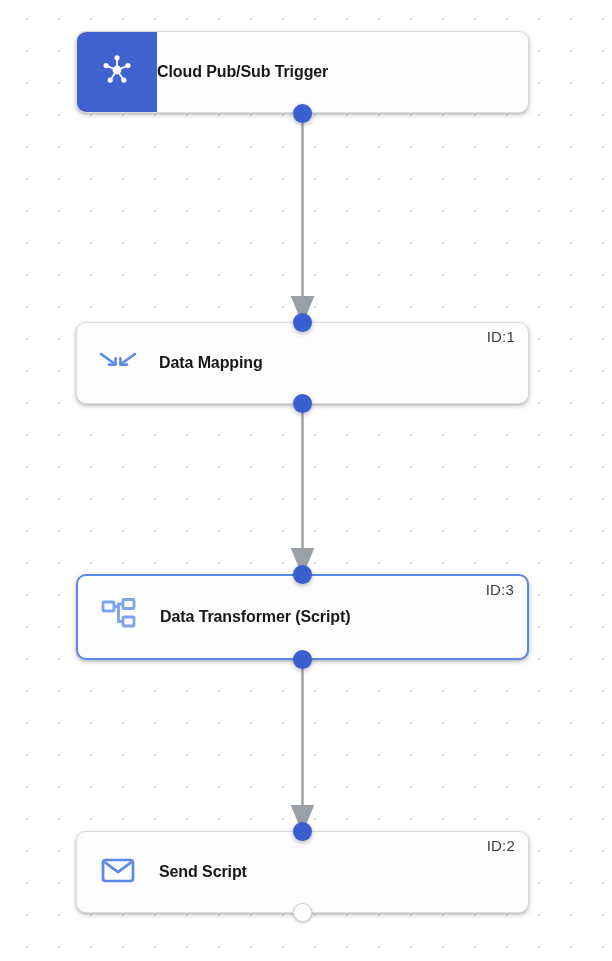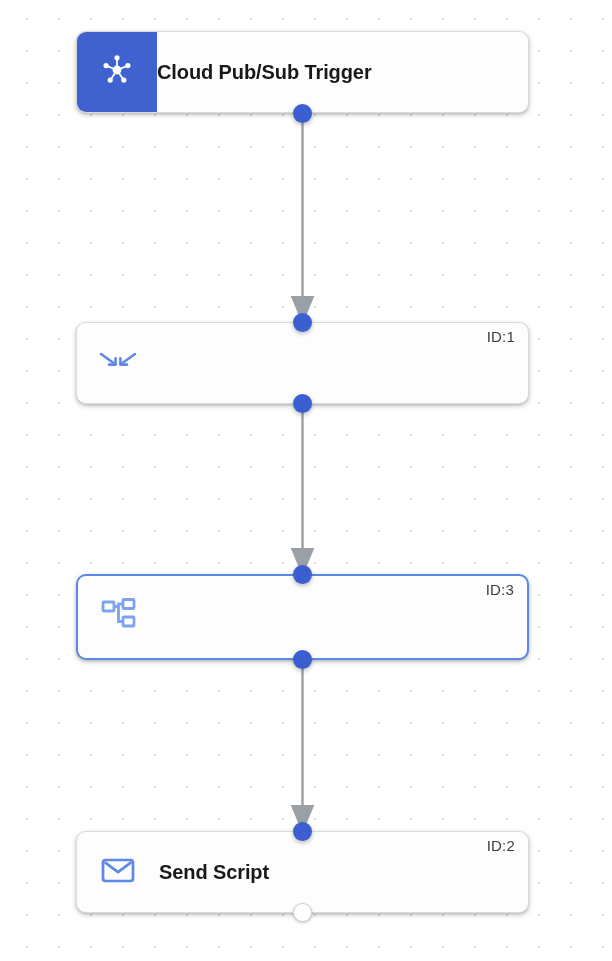--- a/index.html
+++ b/index.html
@@ -64,21 +64,21 @@
   
   .icon-slot {
     width: 82px;
     flex: 0 0 82px;
     display: flex;
     align-items: center;
     justify-content: center;
   }
 
   .node-title {
-    font-size: 20px;
+    font-size: 16px;
     font-weight: bold;
     color: #17181a;
     letter-spacing: -0.1px;
     white-space: nowrap;
   }
 
   .node-id {
     position: absolute;
     top: 5px;
     right: 13px;
@@ -155,37 +155,39 @@
     <div class="icon-slot">
       <span>
         <svg width="40" height="30" viewBox="0 0 40 30" fill="none" stroke="#5d89e8" stroke-width="2.6" stroke-linecap="round" stroke-linejoin="round">
           <line x1="3" y1="8" x2="17" y2="18"></line>
           <polyline points="11,18.6 17.6,18.6 17.6,12.2"></polyline>
           <line x1="37" y1="8" x2="23" y2="18"></line>
           <polyline points="29,18.6 22.4,18.6 22.4,12.2"></polyline>
         </svg>
       </span>
     </div>
+    <span class="node-title">Data Mapping</span>
     <span class="node-id">ID:1</span>
   </div>
   <div class="port" style="top:322px;"></div>
   <div class="port" style="top:403px;"></div>
 
   <div class="node selected" id="node-2" style="top:574px; height:86px;">
     <div class="icon-slot">
       <span>
         <svg width="38" height="34" viewBox="0 0 38 34" fill="none" stroke="#7da2f0" stroke-width="2.8">
           <rect x="3" y="4" width="11" height="9" rx="1"></rect>
           <rect x="23" y="1.5" width="11" height="9" rx="1"></rect>
           <rect x="23" y="19" width="11" height="9" rx="1"></rect>
           <path d="M 14 8.5 L 18.5 8.5 L 18.5 6 L 23 6"></path>
           <path d="M 18.5 8.5 L 18.5 23.5 L 23 23.5"></path>
         </svg>
       </span>
     </div>
+    <span class="node-title">Data Transformer (Script)</span>
     <span class="node-id">ID:3</span>
   </div>
   <div class="port" style="top:574px;"></div>
   <div class="port" style="top:659px;"></div>
 
   <div class="node" id="node-3" style="top:831px; height:82px;">
     <div class="icon-slot">
       <span>
         <svg width="36" height="30" viewBox="0 0 36 30" fill="none" stroke="#5d89e8" stroke-width="2.7" stroke-linejoin="round">
           <rect x="3" y="5" width="30" height="21" rx="2.5"></rect>

